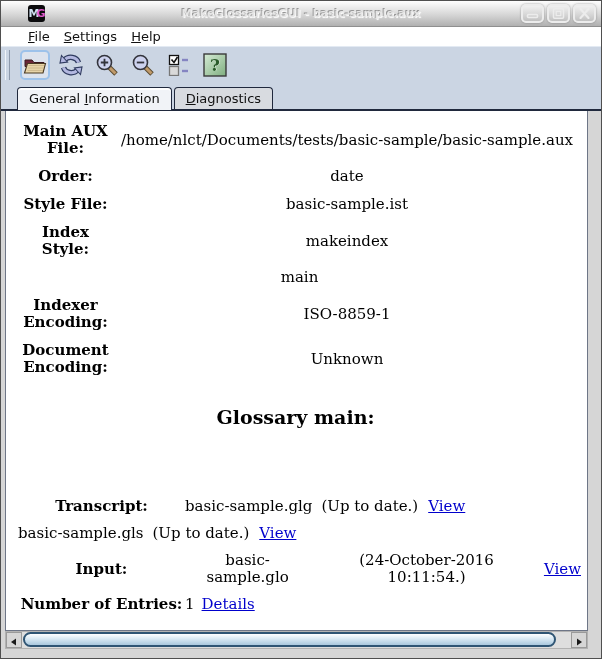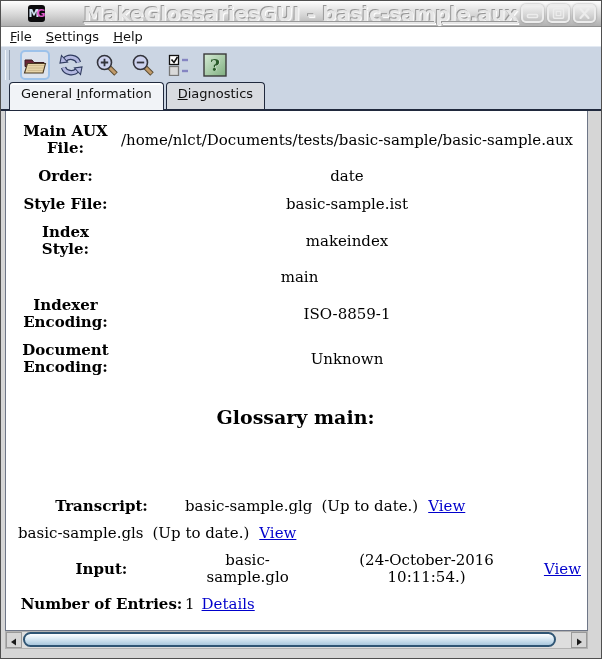--- a/index.html
+++ b/index.html
@@ -26,39 +26,38 @@
     width:17px; height:17px; margin-left:27px;
     background:#0b0b0d; border-radius:3px;
     display:flex; align-items:center; justify-content:center;
     font-size:11px; font-weight:bold; line-height:1;
     letter-spacing:-3px; padding-right:2px;
   }
   .win-icon .m { color:#cfe0f2; }
   .win-icon .g { color:#e25ace; }
   .title-text {
     position:absolute; left:0; right:0; text-align:center;
-    font-size:20px; font-weight:bold; color:#e6e6e6;
+    font-size:11px; font-weight:bold; color:#e6e6e6;
     text-shadow:-1px -1px 0 #979797, 1px 1px 1px #ffffff;
     pointer-events:none;
-    text-decoration:underline;
   }
   .win-controls { margin-left:auto; display:flex; gap:3px; margin-right:5px; position:relative; }
   .win-btn {
     width:23px; height:19px; border:2px solid #ececec; border-radius:5px;
     box-shadow:0 0 2px rgba(90,90,90,.65);
     display:flex; align-items:center; justify-content:center;
     cursor:default;
   }
   .win-btn svg { display:block; }
 
   
   .menubar {
     height:19px; flex:0 0 19px; background:#ffffff;
     display:flex; align-items:center; font-size:13px; color:#111;
-    padding-left:2px;
+    padding-left:20px;
   }
   .menu-item { padding:1px 7px; cursor:default; }
   .mn { text-decoration:underline; }
 
   
   .toolbar {
     height:36px; flex:0 0 36px; background:#cbd5e3;
     display:flex; align-items:center; gap:6px; padding-left:4px;
     border-top:1px solid #e3eaf3;
   }
@@ -69,21 +68,21 @@
   .tb-btn {
     width:30px; height:30px; display:flex; align-items:center; justify-content:center;
     border:2px solid transparent; border-radius:5px; cursor:default;
   }
   .tb-btn.highlight { border-color:#9dc2ea; background:rgba(255,255,255,.35); }
   .tb-btn svg { display:block; }
 
   
   .tabstrip {
     flex:0 0 29px; background:#cbd5e3;
-    display:flex; padding-left:8px;
+    display:flex; align-items:flex-end; padding-left:16px;
     border-bottom:2px solid #20293d;
   }
   .tab {
     font-size:13px; color:#111;
     padding:3px 11px 3px 11px; margin-right:2px;
     border:1px solid #20293d; border-bottom:none;
     border-radius:4px 4px 0 0;
     position:relative; cursor:default;
   }
   .tab.active {

